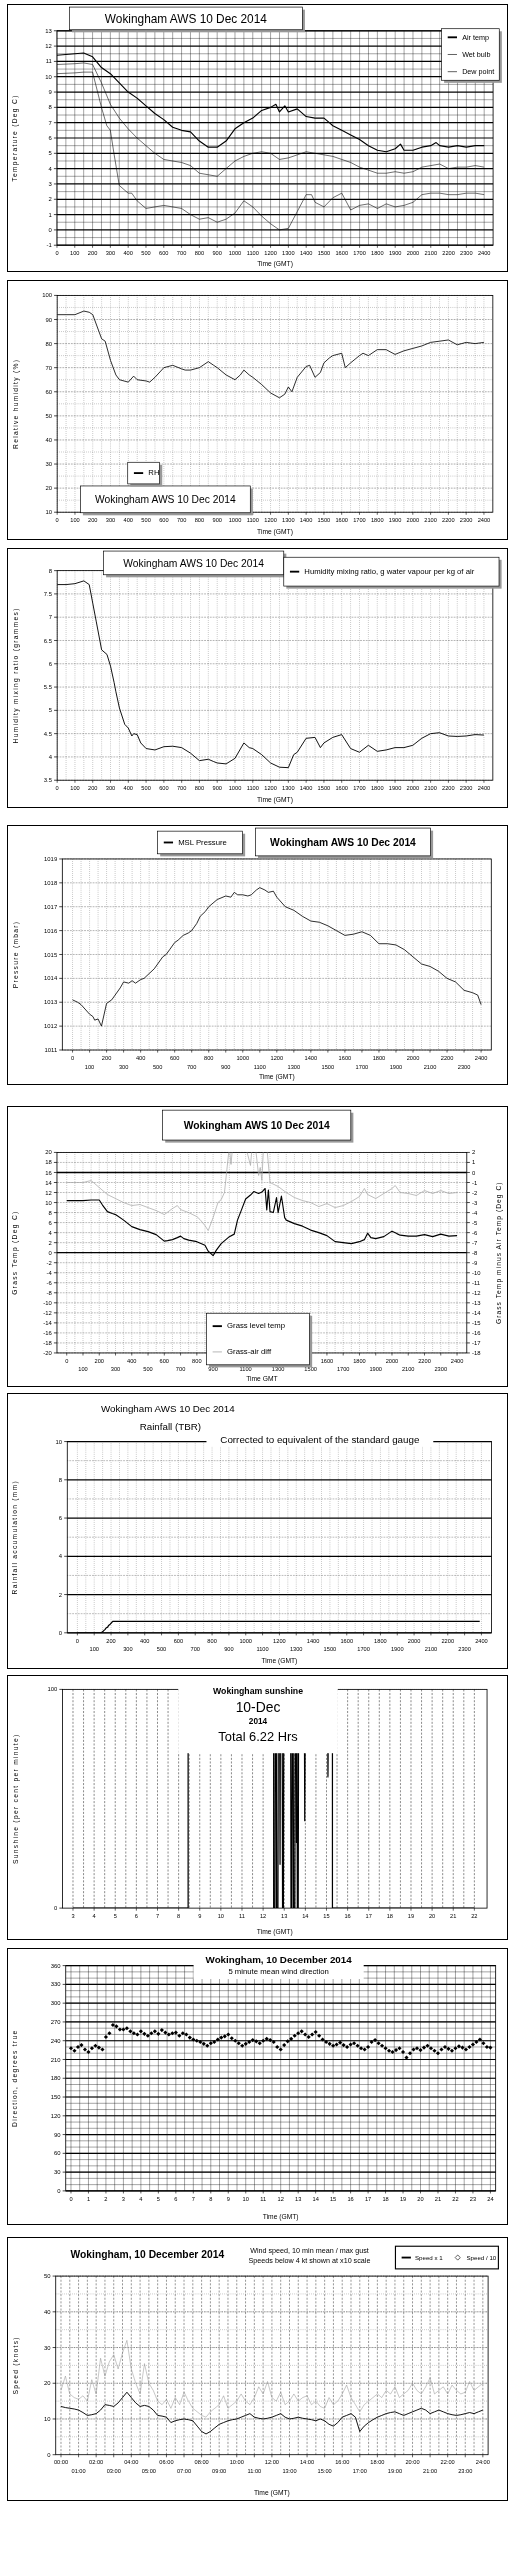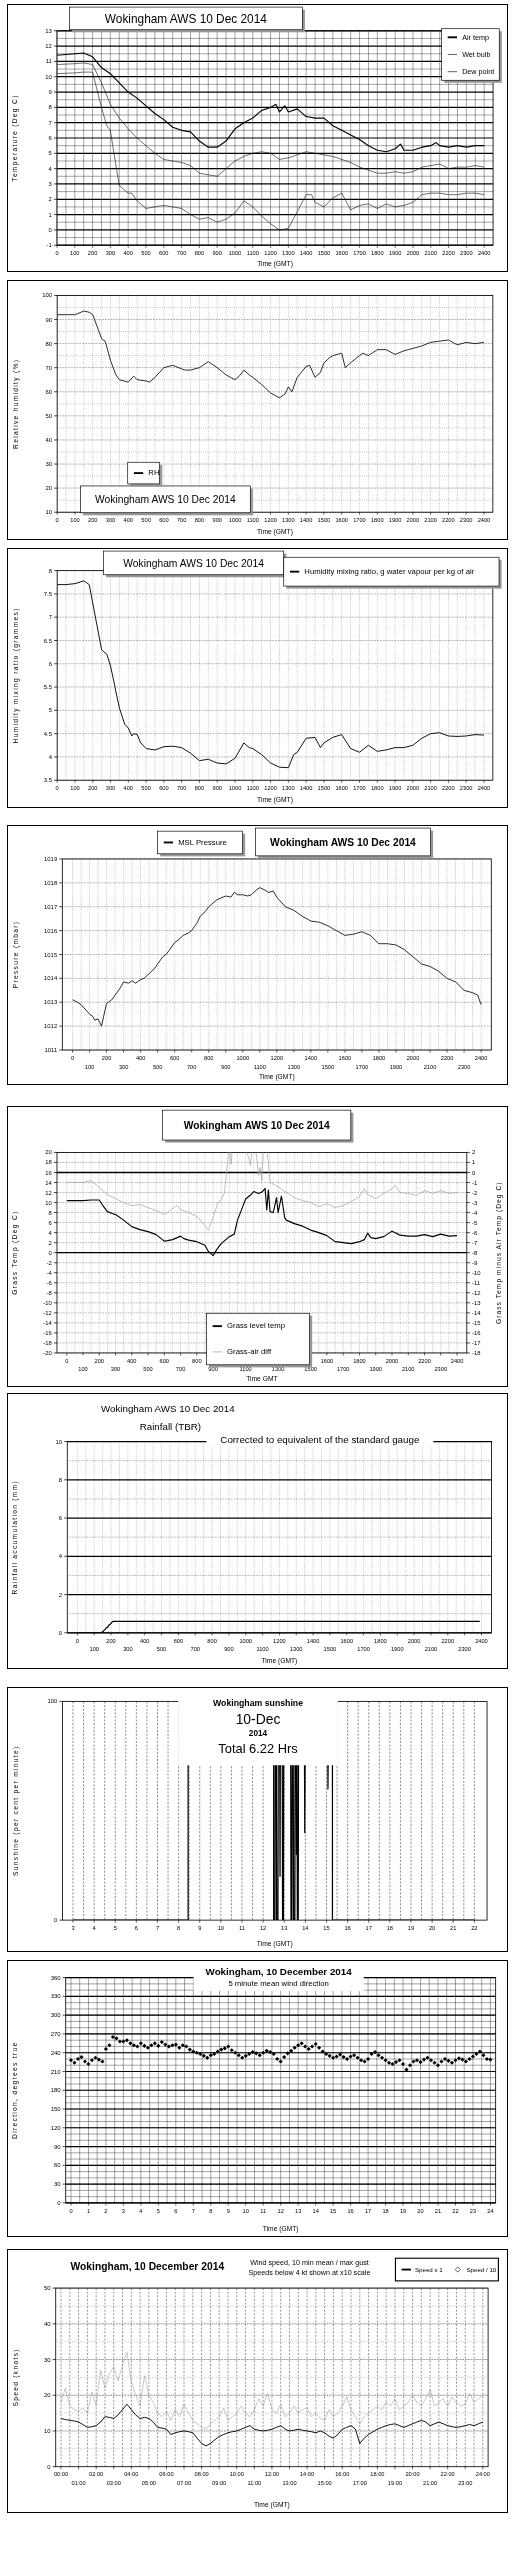--- a/index.html
+++ b/index.html
@@ -1012,21 +1012,21 @@
         <path d="M 134.6 463.0 L 180.3 463.0 L 183.6 461.1 L 185.2 459.3 L 188.5 456.3 L 190.1 453.7 L 193.4 451.9 L 195.0 448.9 L 198.3 446.3 L 199.9 444.4 L 203.2 440.7 L 915.1 440.7" fill="none" stroke="#000000" stroke-width="2.4" stroke-linejoin="round"></path>
       </g>
       <rect x="150" y="12" width="320" height="30" fill="#ffffff" stroke="none" stroke-width="1.3"></rect>
       <text x="310" y="34.505" font-size="19" text-anchor="middle">Wokingham AWS 10 Dec 2014</text>
       <rect x="215" y="48" width="200" height="30" fill="#ffffff" stroke="none" stroke-width="1.3"></rect>
       <text x="315" y="70.505" font-size="19" text-anchor="middle">Rainfall (TBR)</text>
       <rect x="385" y="74" width="440" height="28" fill="#ffffff" stroke="none" stroke-width="1.3"></rect>
       <text x="605" y="95.505" font-size="19" text-anchor="middle">Corrected to equivalent of the standard gauge</text>
     </svg>
   </div>
-<div class="chartbox" style="margin-top: 18px;">
+<div class="chartbox" style="margin-top: 6px;">
     <svg width="499" height="263" viewBox="0 0 968 511">
       <line x1="125.52238805970148" y1="26" x2="125.52238805970148" y2="451" stroke="#000" stroke-width="0.9" stroke-dasharray="4 3"></line>
       <line x1="146.04477611940297" y1="26" x2="146.04477611940297" y2="451" stroke="#000" stroke-width="0.9" stroke-dasharray="4 3"></line>
       <line x1="166.56716417910448" y1="26" x2="166.56716417910448" y2="451" stroke="#000" stroke-width="0.9" stroke-dasharray="4 3"></line>
       <line x1="187.08955223880596" y1="26" x2="187.08955223880596" y2="451" stroke="#000" stroke-width="0.9" stroke-dasharray="4 3"></line>
       <line x1="207.61194029850745" y1="26" x2="207.61194029850745" y2="451" stroke="#000" stroke-width="0.9" stroke-dasharray="4 3"></line>
       <line x1="228.13432835820896" y1="26" x2="228.13432835820896" y2="451" stroke="#000" stroke-width="0.9" stroke-dasharray="4 3"></line>
       <line x1="248.65671641791045" y1="26" x2="248.65671641791045" y2="451" stroke="#000" stroke-width="0.9" stroke-dasharray="4 3"></line>
       <line x1="269.17910447761193" y1="26" x2="269.17910447761193" y2="451" stroke="#000" stroke-width="0.9" stroke-dasharray="4 3"></line>
       <line x1="289.7014925373134" y1="26" x2="289.7014925373134" y2="451" stroke="#000" stroke-width="0.9" stroke-dasharray="4 3"></line>

